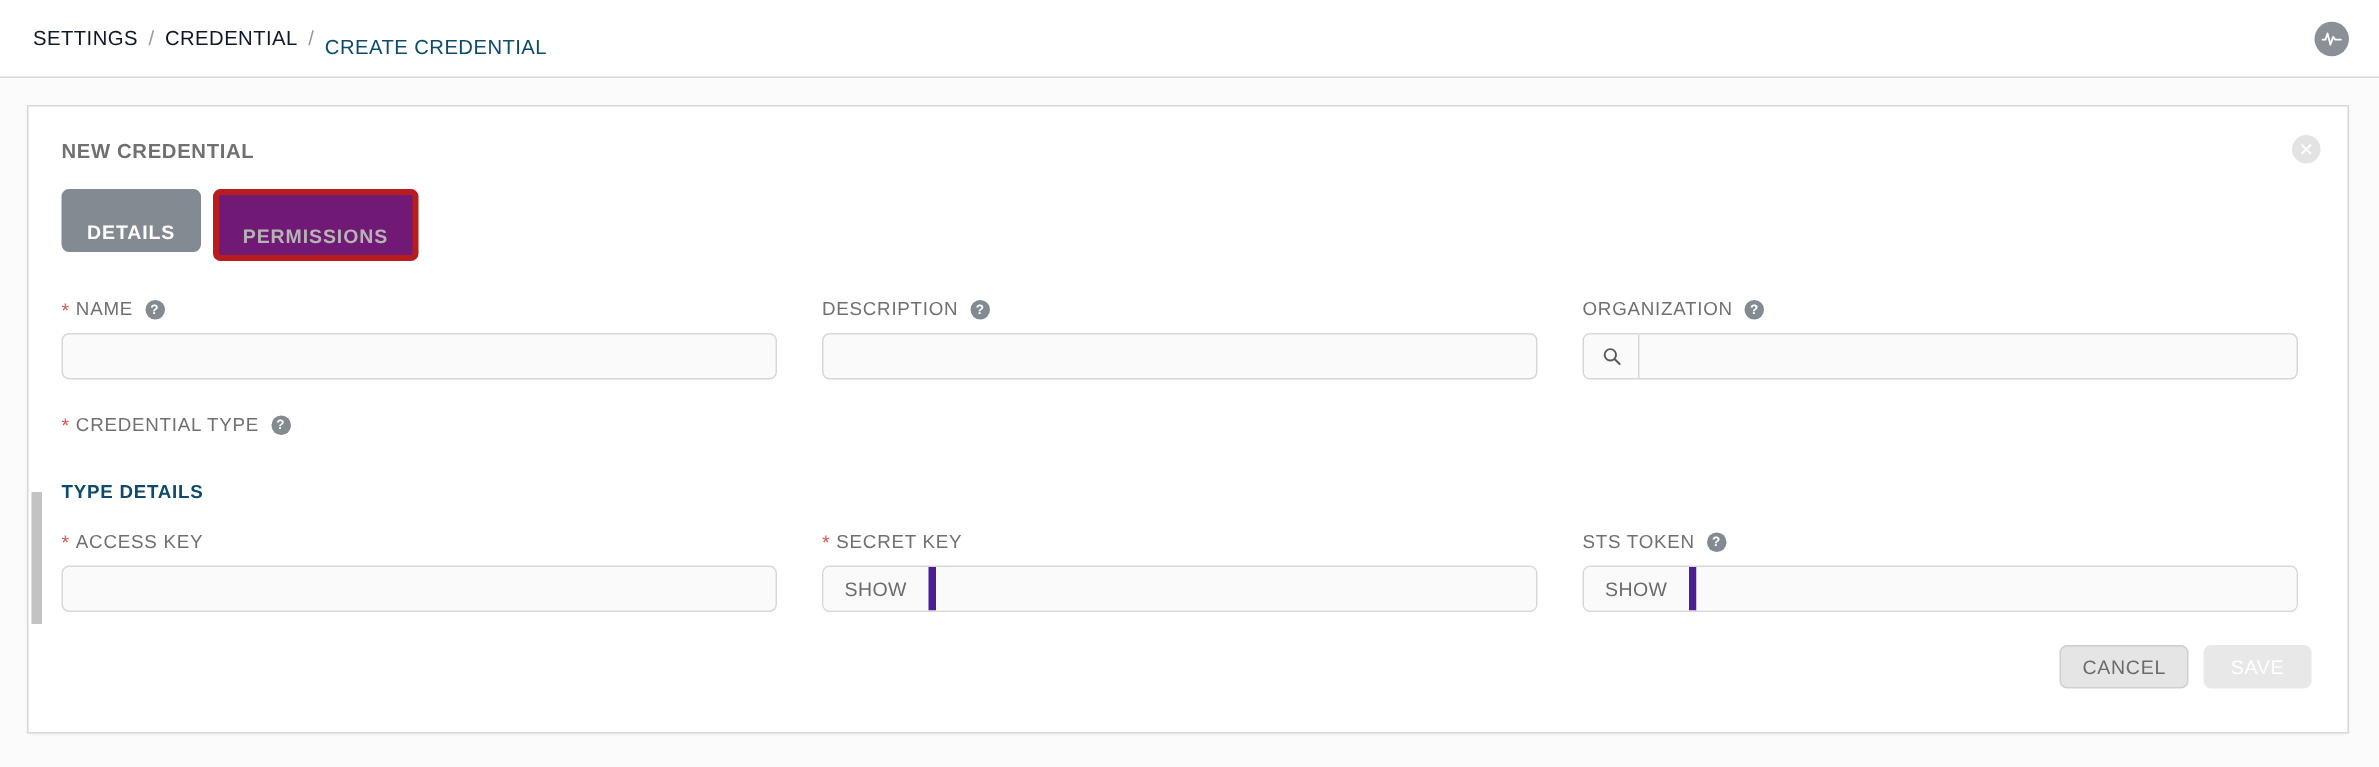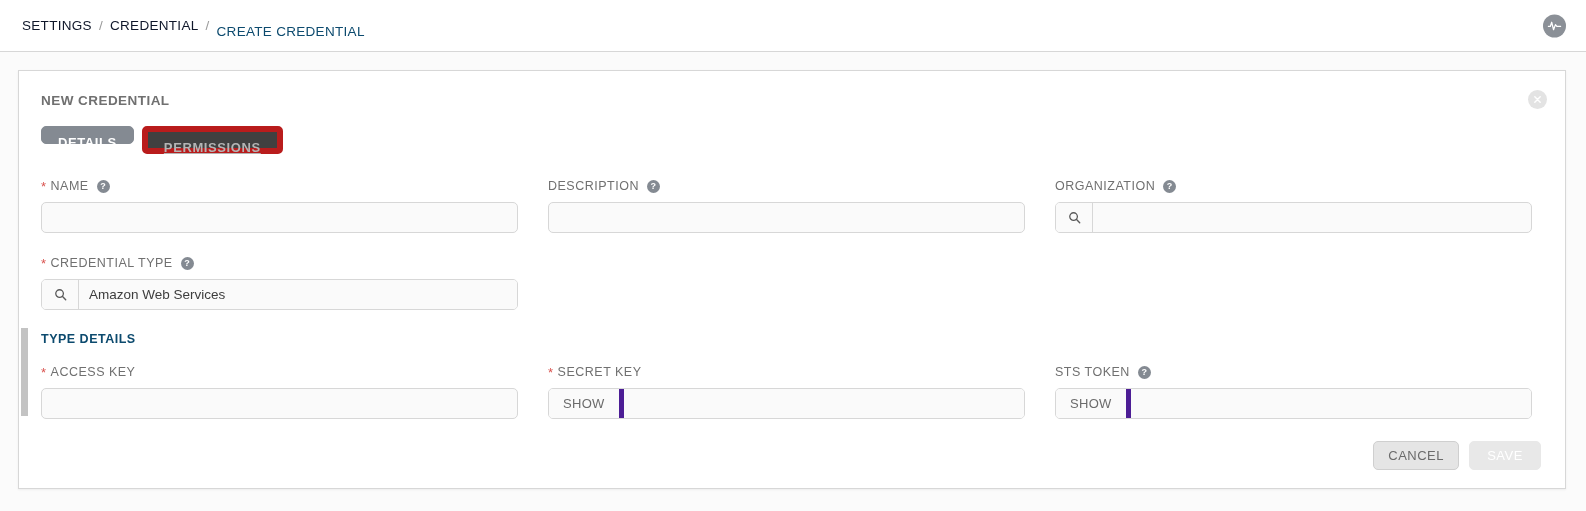--- a/index.html
+++ b/index.html
@@ -127,37 +127,36 @@
   
   .tabs {
     display: flex;
     gap: 8px;
     margin-bottom: 24px;
   }
   .tab {
     font-size: 13px;
     letter-spacing: 0.6px;
     font-weight: bold;
-    padding: 8px 16px;
+    padding: 20px 16px;
     border-radius: 5px;
     cursor: pointer;
     box-sizing: border-box;
     height: 18px;
     line-height: 15px;
   }
   .tab-active {
     background: #848a92;
     color: #ffffff;
     border: 1px solid #848a92;
   }
   .tab-inactive {
-    background: #404040;
+    background: #701a75;
     color: #b4b4b4;
-    border: 6px solid #b91c1c;
-    text-decoration: underline;
+    border: 4px solid #b91c1c;
   }
 
   
   .row {
     display: flex;
     gap: 30px;
     margin-bottom: 22px;
   }
   .col { width: 477px; flex: 0 0 477px; }
 
@@ -374,29 +373,20 @@
 
       </div>
 
       <div class="row">
         <div class="col">
           <div class="field-label">
             <span class="req">*</span>
             <span>CREDENTIAL TYPE</span>
             <span class="help-icon">?</span>
           </div>
-          <div class="group">
-            <div class="group-prefix">
-              <svg width="13" height="13" viewBox="0 0 14 14" aria-hidden="true">
-                <circle cx="6" cy="6" r="4.1" fill="none" stroke="#5a5a5a" stroke-width="1.4"></circle>
-                <path d="M9.2,9.2 L12.6,12.6" stroke="#5a5a5a" stroke-width="1.5" stroke-linecap="round"></path>
-              </svg>
-            </div>
-            <input class="group-input" type="text" value="Amazon Web Services" style="">
-          </div>
         </div>
         <div class="col"></div>
         <div class="col"></div>
       </div>
 
       <div class="section-title">TYPE DETAILS</div>
 
       <div class="row">
 
         <div class="col">

